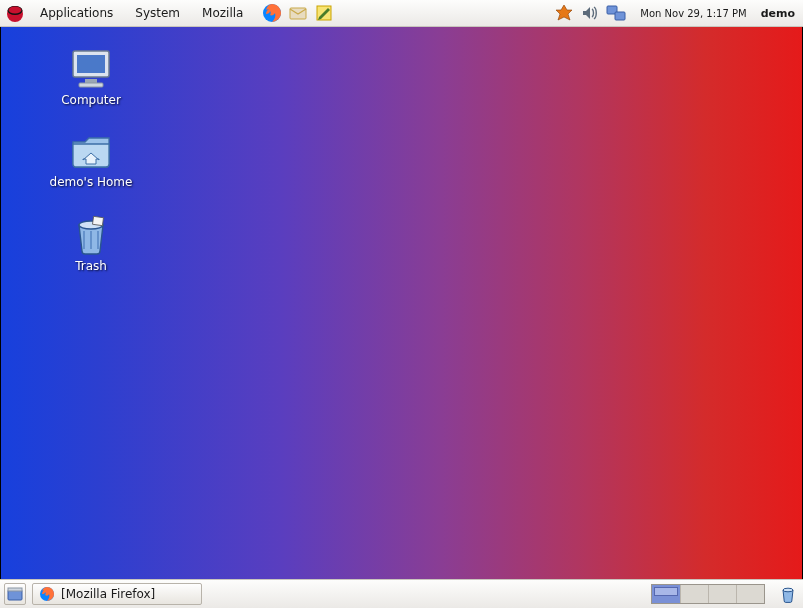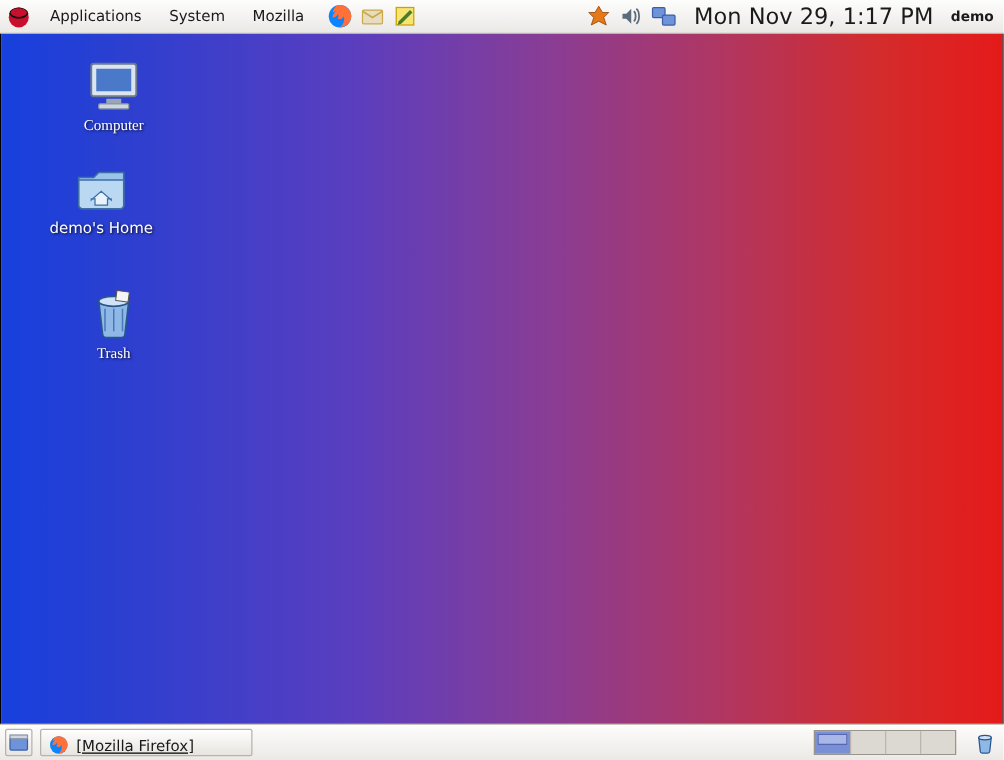--- a/index.html
+++ b/index.html
@@ -14,21 +14,21 @@
     padding: 0 4px;
   }
   .menu-launcher { display: flex; align-items: center; gap: 6px; }
   .redhat-icon { width: 22px; height: 22px; display: flex; align-items: center; justify-content: center; }
   .menu-item { padding: 2px 8px; cursor: pointer; color: #1a1a1a; }
   .launcher-icons { display: flex; align-items: center; gap: 4px; margin-left: 10px; }
   .launcher-icon { width: 22px; height: 22px; display: flex; align-items: center; justify-content: center; cursor: pointer; }
   .spacer { flex: 1; }
   .tray { display: flex; align-items: center; gap: 6px; margin-right: 14px; }
   .tray-icon { width: 20px; height: 20px; display: flex; align-items: center; justify-content: center; cursor: pointer; }
-  .clock { color: #1a1a1a; font-size: 18px; margin-right: 14px; cursor: pointer; }
+  .clock { color: #1a1a1a; font-size: 10px; margin-right: 14px; cursor: pointer; }
   .user { font-weight: bold; color: #1a1a1a; margin-right: 4px; cursor: pointer; font-size: 11px;}
   
   .desktop {
     position: relative;
     height: 552px;
     background: linear-gradient(to right, #1740dd 0%, #2c3fd0 12%, #5a3ebf 35%, #8a3d94 55%, #b03661 72%, #d42b2b 88%, #e51a1a 100%);
     border: 1px solid #000;
     border-top: none; border-bottom: none;
   }
   .desktop-icon {
@@ -66,25 +66,24 @@
     display:flex;align-items:center;justify-content:center;
     cursor:pointer;
   }
   .task-button {
     height: 22px;
     min-width: 170px;
     border: 1px solid #b8b3aa;
     border-radius: 2px;
     background: linear-gradient(to bottom,#fefefe,#e8e5df);
     display: flex;
-    align-items: flex-end;
+    align-items: center;
     padding: 0 6px;
     gap: 6px;
     cursor: pointer;
-    text-decoration: underline;
   }
   .task-button .ff { width: 16px; height: 16px; }
   .task-button .tlabel { font-size: 12px; color: #1a1a1a; }
   .pager {
     display: flex;
     border: 1px solid #9a958c;
     height: 20px;
     margin-left: auto;
   }
   .pager .ws { width: 28px; height: 100%; background: #dcd9d2; border-left: 1px solid #bbb6ad; cursor:pointer; }
@@ -147,42 +146,42 @@
           <rect x="1" y="2" width="10" height="8" rx="1" fill="#6f93d8" stroke="#3a5fa6"></rect>
           <rect x="9" y="8" width="10" height="8" rx="1" fill="#6f93d8" stroke="#3a5fa6"></rect>
         </svg>
     </span>
   </div>
   <span class="clock">Mon Nov 29,  1:17 PM</span>
   <span class="user">demo</span>
 </div>
 
 <div class="desktop">
-  <div class="desktop-icon" style="left:30px; top:22px;font-family:Liberation Serif, serif;">
+  <div class="desktop-icon" style="left:30px; top:22px;">
     <div class="icon-box">
       <svg width="48" height="44" viewBox="0 0 48 44">
           <rect x="6" y="4" width="36" height="26" rx="2" fill="#dce4ef" stroke="#6a7b90" stroke-width="1.5"></rect>
           <rect x="10" y="8" width="28" height="18" fill="#4a79c9"></rect>
           <rect x="18" y="32" width="12" height="4" fill="#9aa6b4"></rect>
           <rect x="12" y="36" width="24" height="4" rx="1" fill="#cfd6df" stroke="#8a96a4"></rect>
         </svg>
     </div>
     <span class="label">Computer</span>
   </div>
-  <div class="desktop-icon" style="left:20px; top:104px;">
+  <div class="desktop-icon" style="left:30px; top:104px;">
     <div class="icon-box">
       <svg width="48" height="42" viewBox="0 0 48 42">
           <path d="M6 12h12l4-4h20v26a3 3 0 0 1-3 3H9a3 3 0 0 1-3-3z" fill="#9cc3ea" stroke="#3d6fa6" stroke-width="1.3"></path>
           <path d="M6 14h36v20a3 3 0 0 1-3 3H9a3 3 0 0 1-3-3z" fill="#bad8f2" stroke="#3d6fa6" stroke-width="1.3"></path>
           <path d="M16 30l8-7 8 7v-1h-3v5h-10v-5h-3z" fill="#e8f2fb" stroke="#3d6fa6" stroke-width="1"></path>
         </svg>
     </div>
     <span class="label">demo's Home</span>
   </div>
-  <div class="desktop-icon" style="left:30px; top:204px;font-family:Liberation Serif, serif;">
+  <div class="desktop-icon" style="left:30px; top:188px;">
     <div class="icon-box">
       <svg width="44" height="44" viewBox="0 0 44 44">
           <path d="M10 12h24l-3 26a3 3 0 0 1-3 3H16a3 3 0 0 1-3-3z" fill="#8fb8e6" stroke="#2a568f" stroke-width="1.4"></path>
           <ellipse cx="22" cy="12" rx="12" ry="4" fill="#cfe2f6" stroke="#2a568f" stroke-width="1.4"></ellipse>
           <rect x="24" y="4" width="10" height="8" fill="#f5f5f5" stroke="#555" stroke-width="0.8" transform="rotate(8 29 8)"></rect>
           <path d="M15 18v18M22 18v18M29 18v18" stroke="#4a79b9" stroke-width="1.2"></path>
         </svg>
     </div>
     <span class="label">Trash</span>
   </div>

